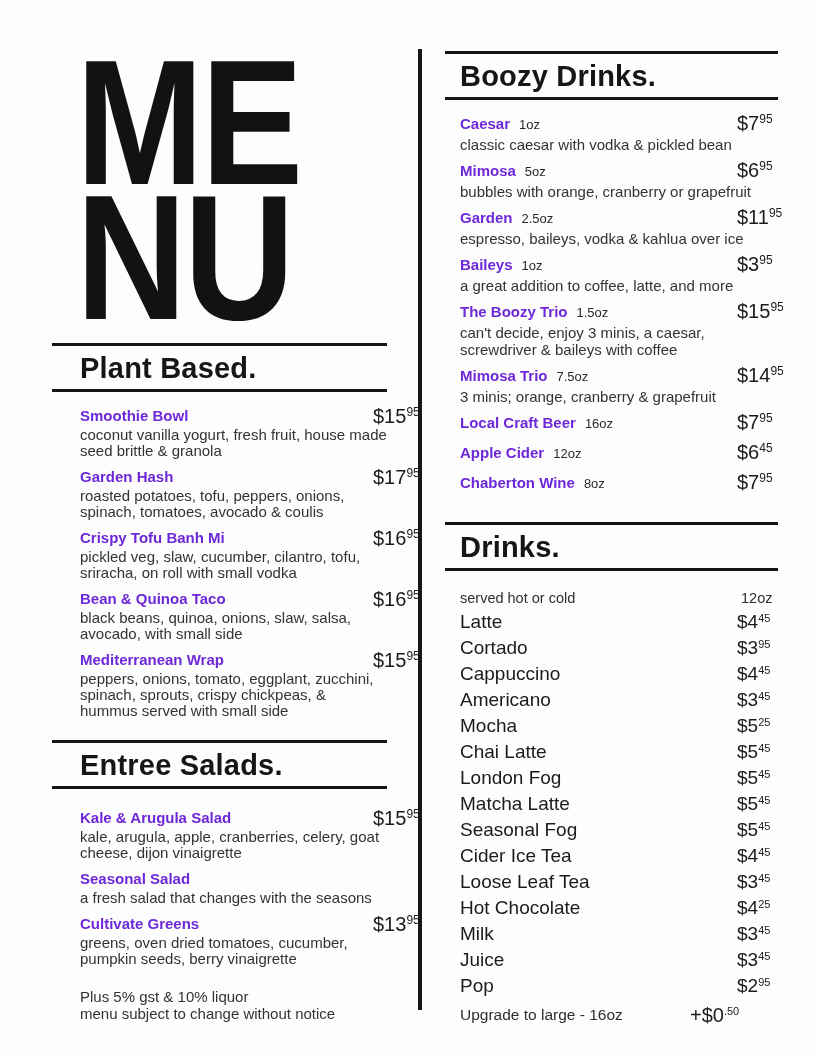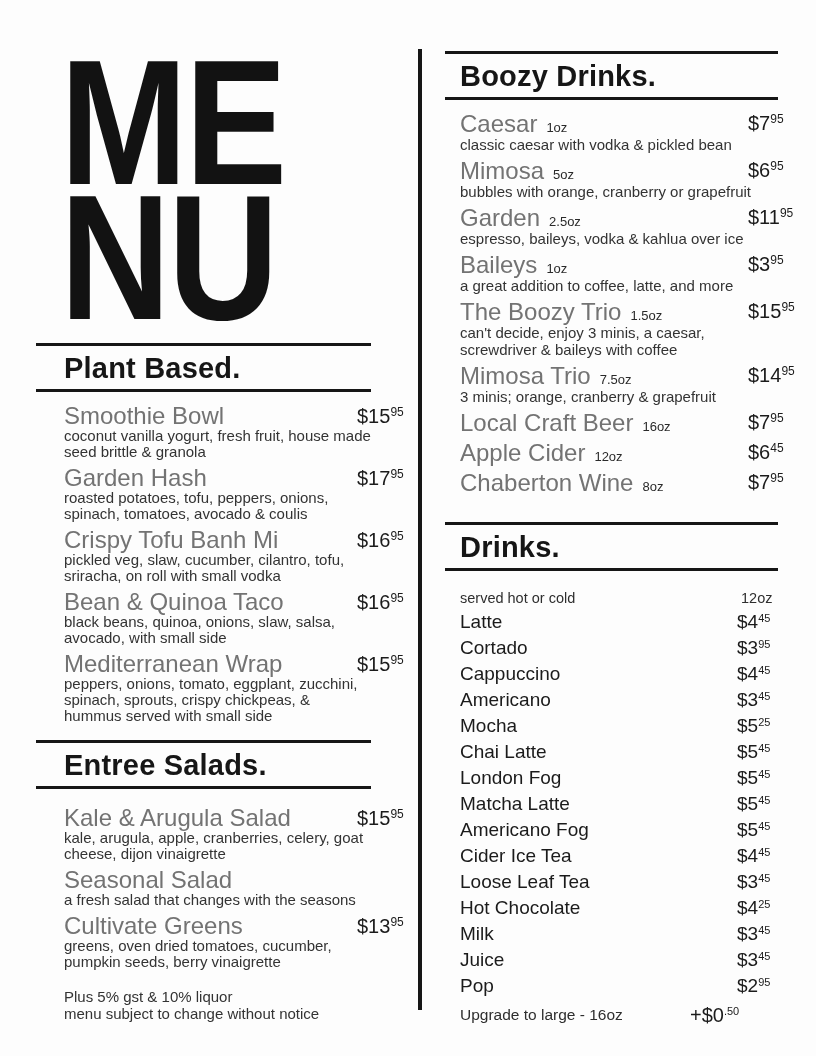--- a/index.html
+++ b/index.html
@@ -2,21 +2,21 @@
 <html><head>
 <meta charset="utf-8">
 <style>
   html,body{margin:0;padding:0;background:#e8e8e8;}
   .page{
     position:relative;width:816px;height:1056px;margin:0 auto;
     background:#fdfdfd;color:#1b1b1b;overflow:hidden;
     font-family:"Liberation Sans","DejaVu Sans",sans-serif;
   }
   
-  .col-left{position:absolute;left:36px;top:0;width:335px;height:1056px;}
+  .col-left{position:absolute;left:52px;top:0;width:335px;height:1056px;}
   .col-right{position:absolute;left:445px;top:0;width:333px;height:1056px;}
   .divider{position:absolute;left:418px;top:49px;width:4px;height:961px;background:#161616;}
   
   .logo{
     position:absolute;left:24px;top:55px;
     font-size:178px;font-weight:800;line-height:135px;color:#121212;
     transform:scaleX(0.86);transform-origin:left top;letter-spacing:-3px;
     white-space:nowrap;
   }
   
@@ -32,28 +32,28 @@
   .sec-entree{top:740px;}
   .sec-boozy{top:51px;}
   .sec-drinks{top:522px;}
   
   .dish-list{position:relative;}
   .col-left .dish-list{padding:13px 0 0 28px;}
   .sec-entree .dish-list{padding-top:18px;}
   .col-right .dish-list{padding:12px 0 0 15px;}
   .dish{position:relative;margin-bottom:7px;}
   .col-right .dish{margin-bottom:6px;}
-  .dish-name{font-size:24px;line-height:22px;font-weight:400;color:#737373;}
+  .dish-name{font-size:15px;line-height:22px;font-weight:700;color:#6d28d9;}
   .col-right .dish-name{line-height:24px;}
   .dish-size{font-size:13px;color:#2a2a2a;margin-left:9px;}
   .dish-desc{font-size:15px;line-height:16px;color:#333;max-width:312px;}
   .col-right .dish-desc{line-height:17px;max-width:318px;}
   .price{position:absolute;top:0;font-size:20px;line-height:22px;color:#1b1b1b;white-space:nowrap;}
   .col-left .price{left:293px;}
-  .col-right .price{left:288px;}
+  .col-right .price{left:277px;}
   .price sup,.price2 sup{font-size:12px;position:relative;top:1px;vertical-align:super;line-height:0;}
   
   .drinks-body{padding:16px 0 0 15px;}
   .drinks-colhead{position:relative;font-size:14.5px;line-height:22px;color:#2e2e2e;}
   .drinks-colhead .oz{position:absolute;left:281px;top:0;}
   .drink-row{position:relative;font-size:19px;line-height:26px;color:#1b1b1b;}
   .price2{position:absolute;left:277px;top:0;font-size:19px;white-space:nowrap;}
   .price2 sup{font-size:11px;}
   .upgrade-row{position:relative;margin-top:5px;font-size:15.5px;line-height:22px;color:#2e2e2e;}
   .upgrade-row .price2{left:230px;font-size:20px;color:#1b1b1b;}
@@ -282,21 +282,21 @@
     <span class="drink-name">London Fog</span>
     <span class="price2"><span>$5</span><sup>45</sup></span>
   </div>
 
   <div class="drink-row">
     <span class="drink-name">Matcha Latte</span>
     <span class="price2"><span>$5</span><sup>45</sup></span>
   </div>
 
   <div class="drink-row">
-    <span class="drink-name">Americano Fog</span>
+    <span class="drink-name">Seasonal Fog</span>
     <span class="price2"><span>$5</span><sup>45</sup></span>
   </div>
 
   <div class="drink-row">
     <span class="drink-name">Cider Ice Tea</span>
     <span class="price2"><span>$4</span><sup>45</sup></span>
   </div>
 
   <div class="drink-row">
     <span class="drink-name">Loose Leaf Tea</span>

